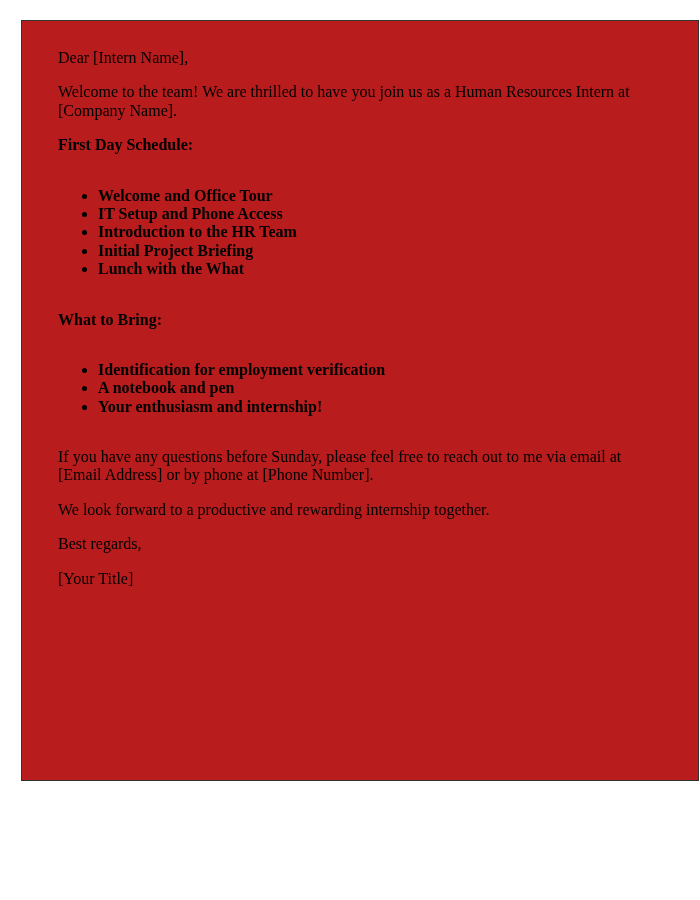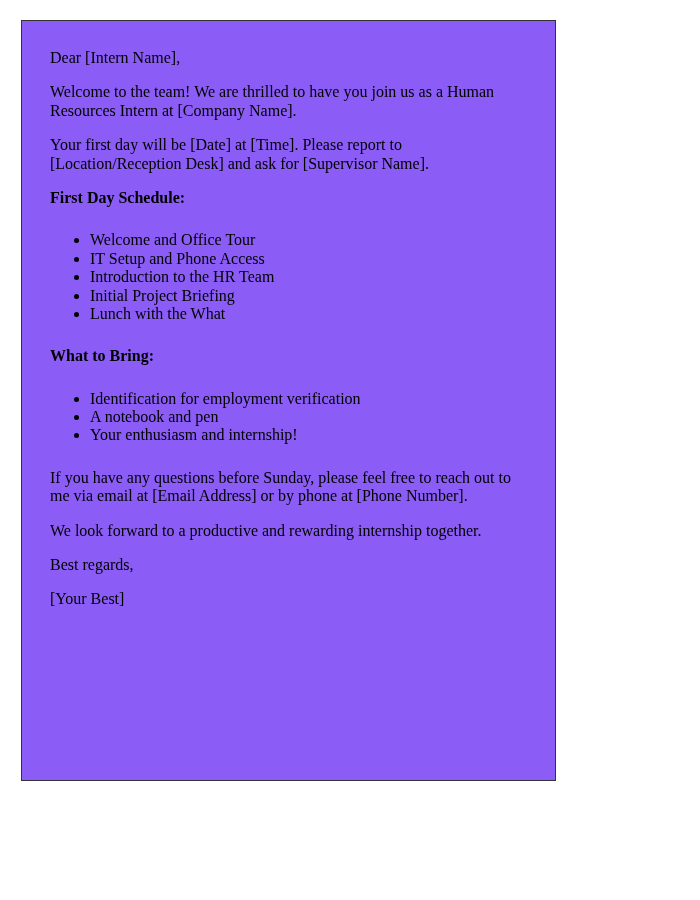--- a/index.html
+++ b/index.html
@@ -11,60 +11,60 @@
     position: relative;
     width: 700px;
     height: 900px;
     font-family: "Liberation Serif", "DejaVu Serif", serif;
     color: #000000;
   }
   .page {
     position: absolute;
     left: 21px;
     top: 20px;
-    width: 535px;
+    width: 678px;
     height: 761px;
     box-sizing: border-box;
     border: 1px solid #333333;
-    background: #8b5cf6;
-    padding: 12px 28px;
+    background: #b91c1c;
+    padding: 12px 36px;
     overflow: hidden;
   }
   .page p {
     font-size: 16px;
     line-height: 1.15;
     margin: 16px 0;
   }
   .heading {
     font-weight: bold;
   }
   .page ul {
     font-size: 16px;
     line-height: 1.15;
-    margin: 24px 0;
+    margin: 32px 0;
     padding: 0 0 0 40px;
+    font-weight: bold;
   }
   .page li {
     margin: 0;
     padding: 0;
   }
   .sig-line {
     display: block;
   }
 </style>
 </head>
 <body>
 
 <div class="page">
 
   <p>Dear [Intern Name],</p>
 
   <p>Welcome to the team! We are thrilled to have you join us as a Human Resources Intern at [Company Name].</p>
 
-  <p>Your first day will be [Date] at [Time]. Please report to [Location/Reception Desk] and ask for [Supervisor Name].</p>
 
   <p class="heading">First Day Schedule:</p>
 
   <ul>
     <li>Welcome and Office Tour</li>
     <li>IT Setup and Phone Access</li>
     <li>Introduction to the HR Team</li>
     <li>Initial Project Briefing</li>
     <li>Lunch with the What</li>
   </ul>
@@ -77,16 +77,16 @@
     <li>Your enthusiasm and internship!</li>
   </ul>
 
   <p>If you have any questions before Sunday, please feel free to reach out to me via email at [Email Address] or by phone at [Phone Number].</p>
 
   <p>We look forward to a productive and rewarding internship together.</p>
 
   <p>Best regards,</p>
 
   <p>
-    <span class="sig-line">[Your Best]</span>
+    <span class="sig-line">[Your Title]</span>
   </p>
 
 </div>
 
 </body></html>

